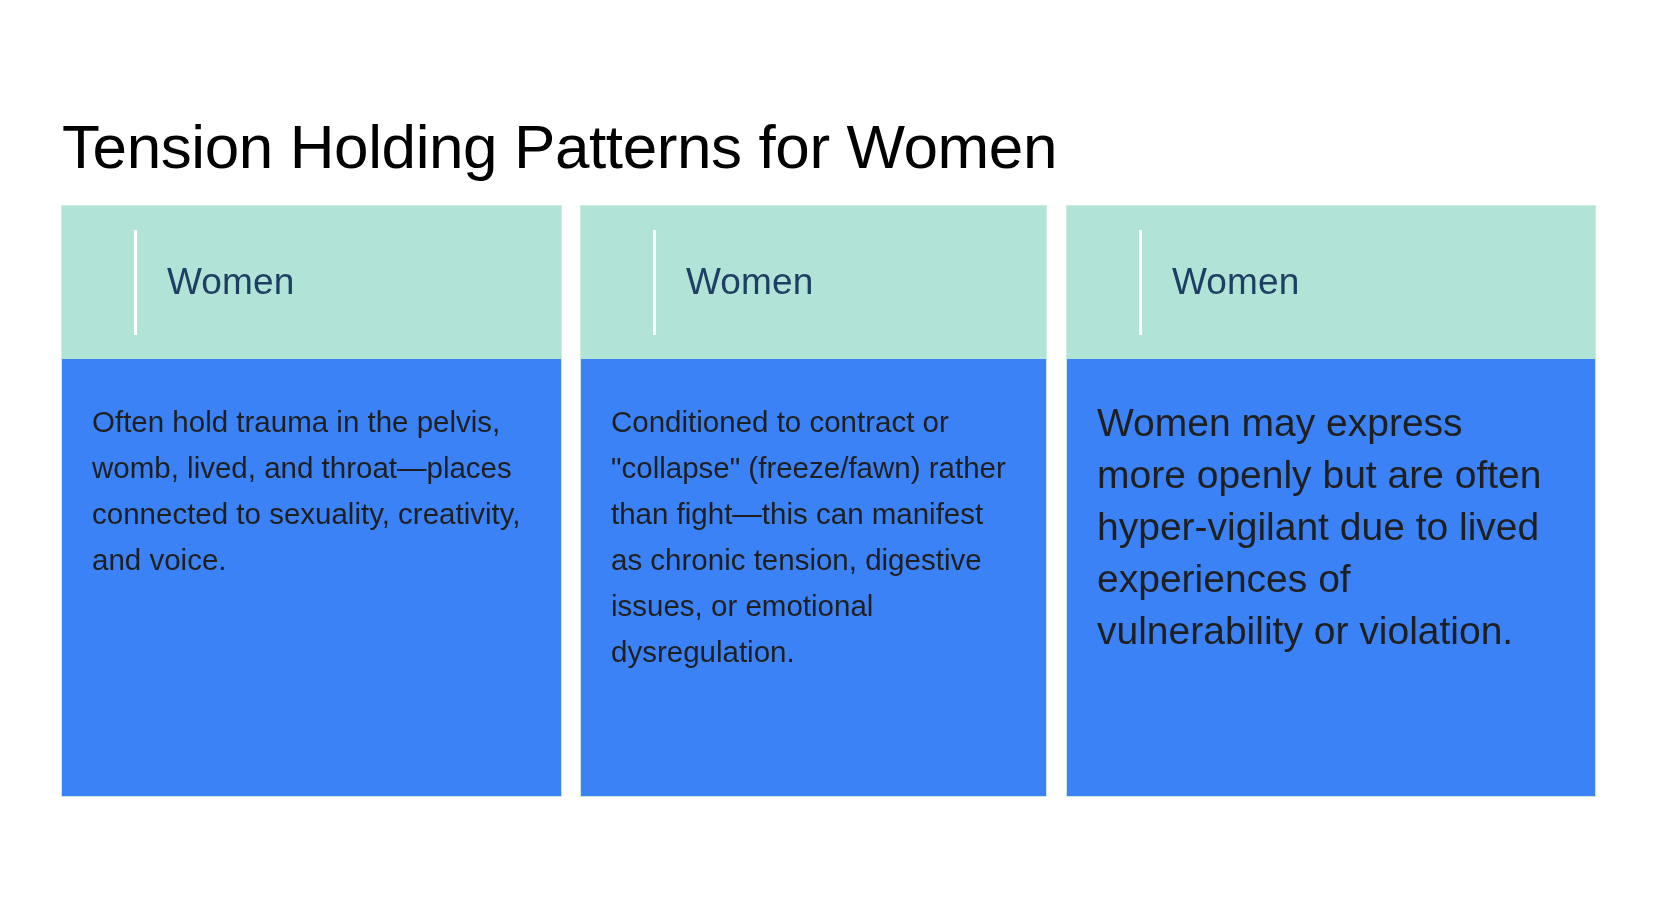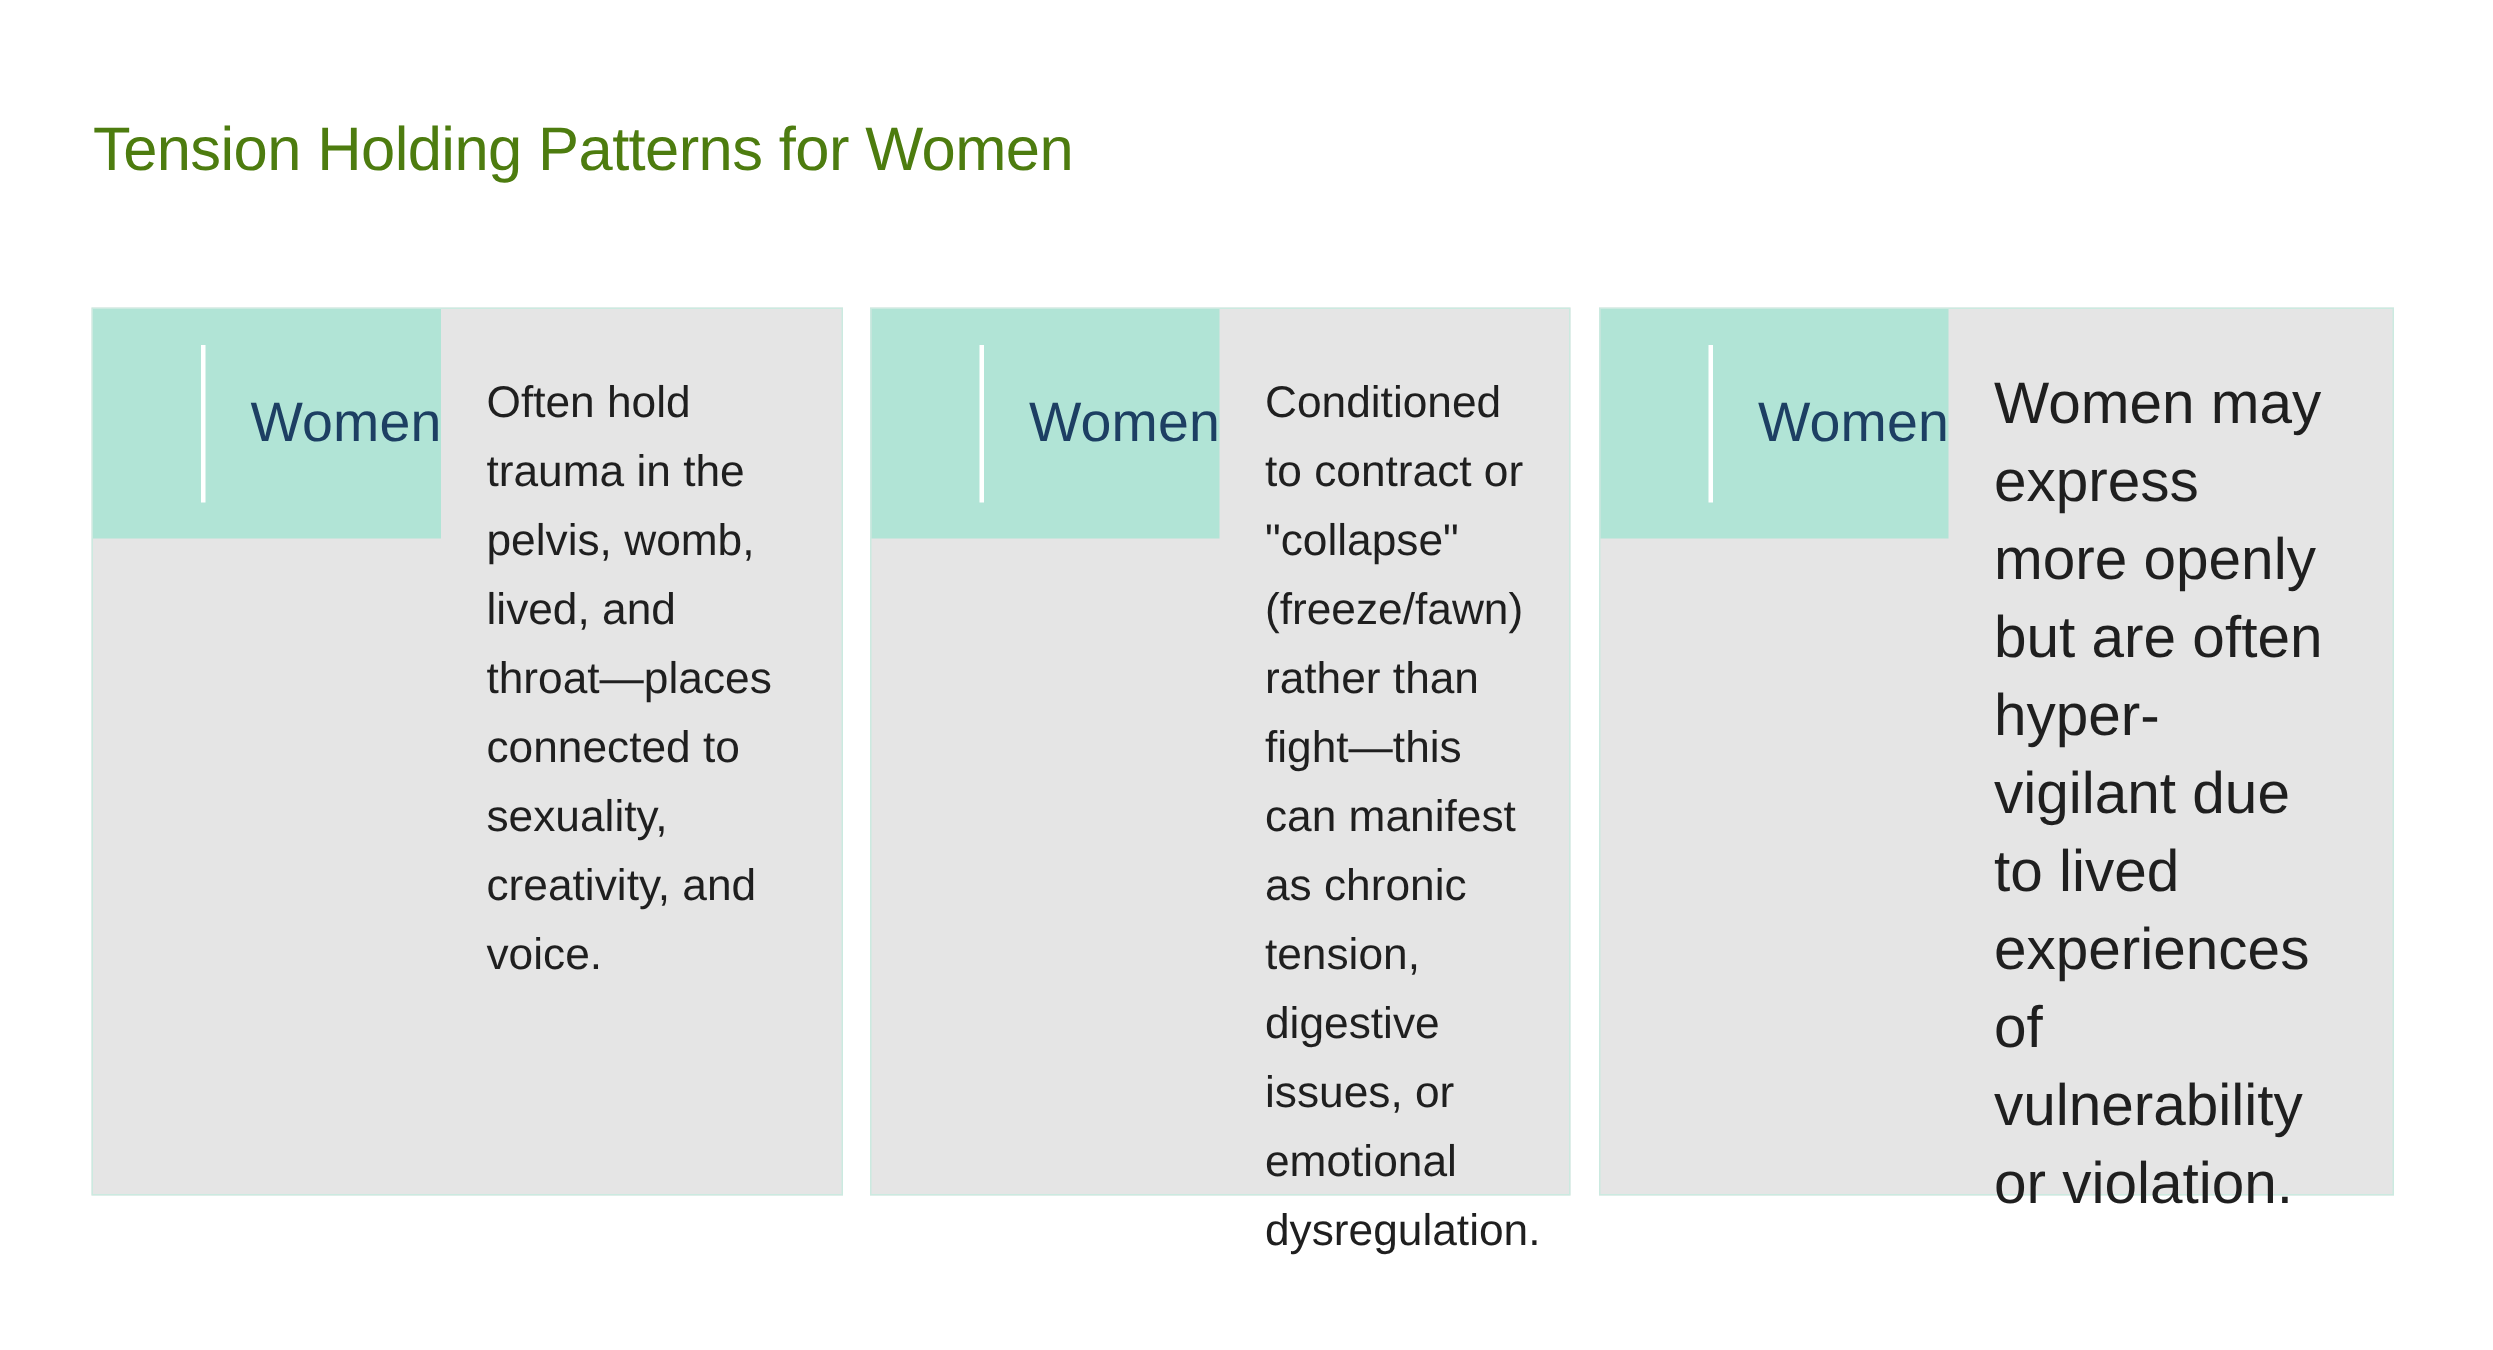--- a/index.html
+++ b/index.html
@@ -18,45 +18,45 @@
   #slide {
     position: absolute;
     inset: 0;
     background: #ffffff;
   }
 
   
   #page-title {
     position: absolute;
     left: 62px;
-    top: 48px;
+    top: 68px;
     width: 1540px;
-    font-size: 41px;
+    font-size: 62px;
     line-height: 1.18;
     font-weight: 300;
     letter-spacing: -0.4px;
-    color: #4d7c0f;
+    color: #000000;
     white-space: nowrap;
   }
 
   
   #card-row {
     position: absolute;
     left: 0;
     top: 205px;
   }
 
   .card {
     position: absolute;
     top: 0;
     box-sizing: border-box;
-    background: #e5e5e5;
+    background: #3b82f6;
     border: 1px solid #cbeae0;
     display: flex;
-    flex-direction: row;
+    flex-direction: column;
   }
 
   .card-header {
     box-sizing: border-box;
     background: #b1e4d6;
     height: 153px;
     flex: 0 0 153px;
     display: flex;
     align-items: center;
     padding-left: 72px;

